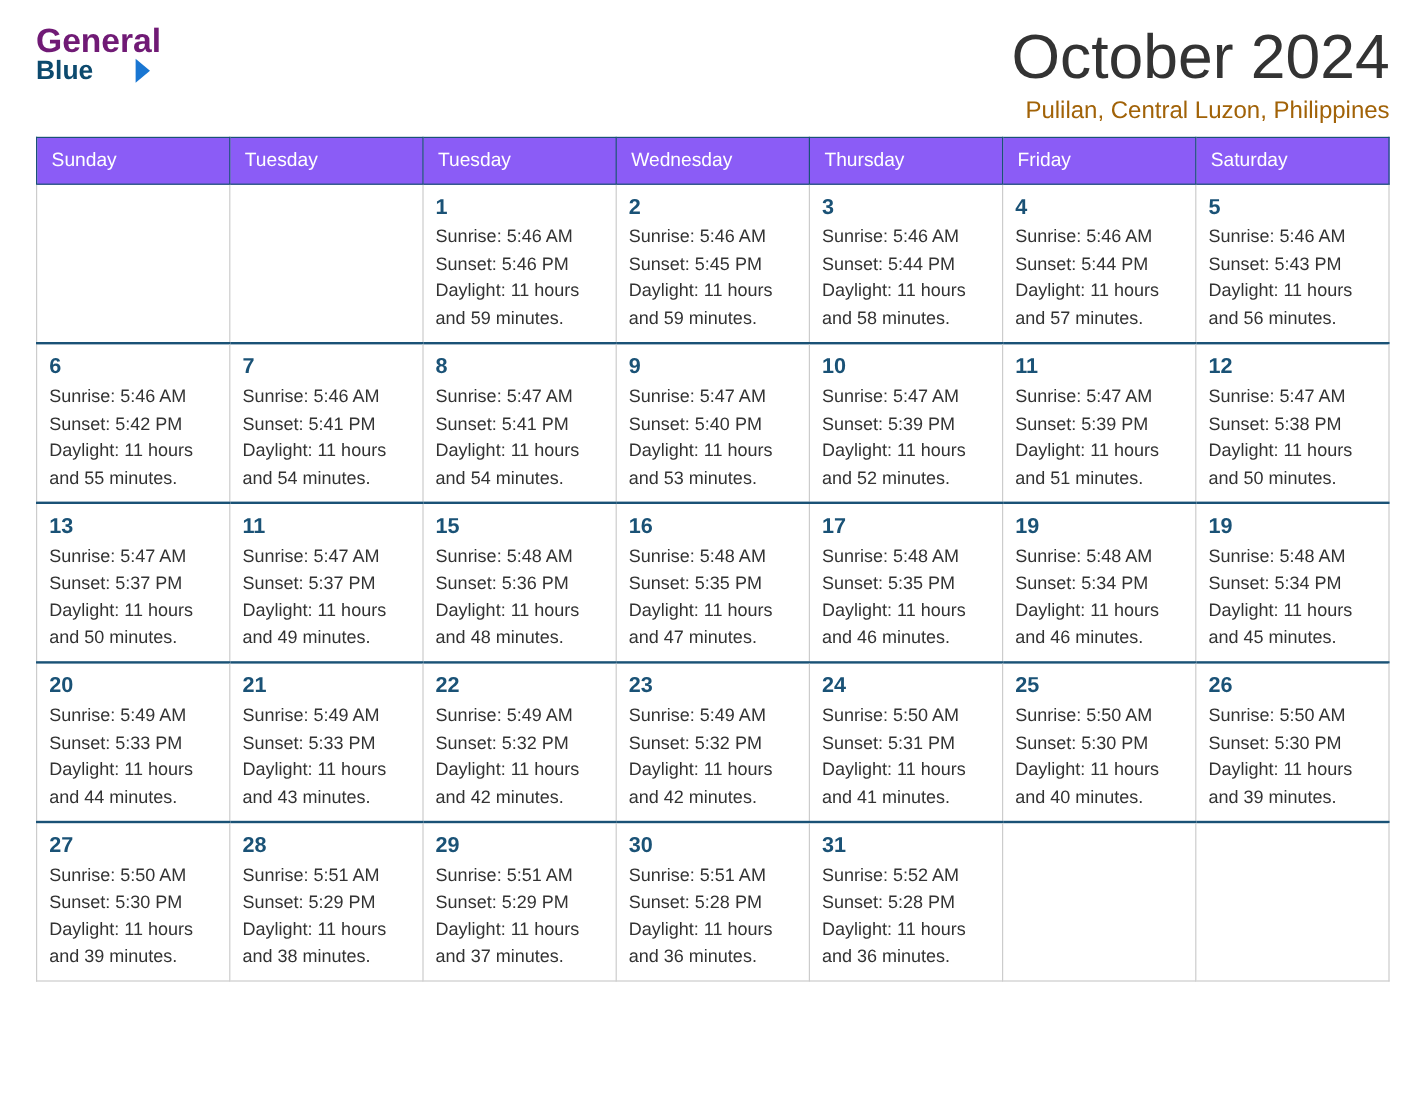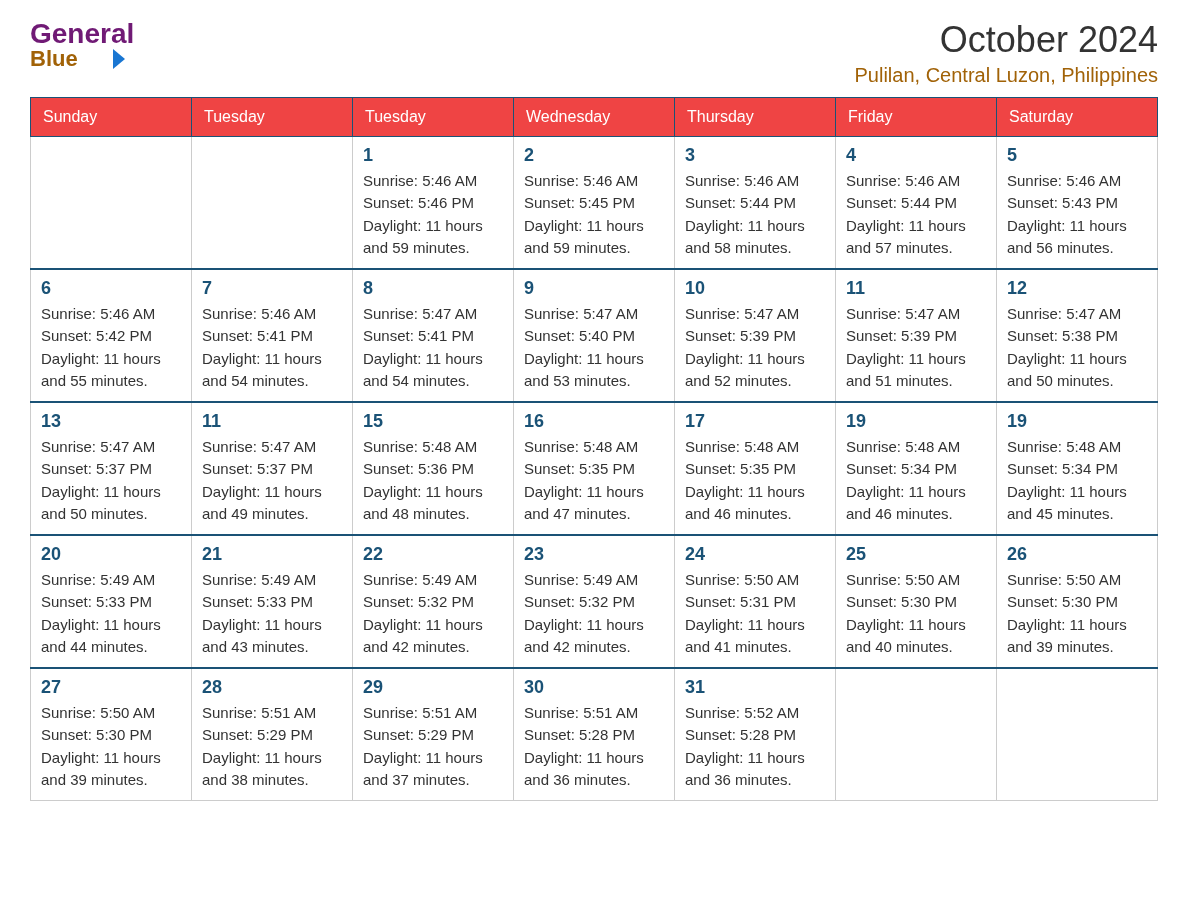--- a/index.html
+++ b/index.html
@@ -22,56 +22,56 @@
     }
     .logo-general {
       font-size: 28px;
       font-weight: bold;
       color: #701a75;
       line-height: 1;
     }
     .logo-blue {
       font-size: 22px;
       font-weight: bold;
-      color: #a16207;
+      color: #0c4a6e;
       line-height: 1;
       display: flex;
       align-items: center;
       gap: 32px;
     }
     .logo-arrow {
       width: 0;
       height: 0;
       border-left: 12px solid #1976d2;
       border-top: 10px solid transparent;
       border-bottom: 10px solid transparent;
       margin-left: 3px;
       display: inline-block;
     }
     .title-section {
       text-align: right;
     }
     .month-title {
-      font-size: 36px;
+      font-size: 52px;
       font-weight: normal;
       color: #333;
       line-height: 1.1;
     }
     .location {
       font-size: 20px;
       color: #a16207;
       margin-top: 4px;
     }
     .calendar-table {
       width: 100%;
       border-collapse: collapse;
       margin-top: 10px;
     }
     .calendar-table th {
-      background-color: #ef4444;
+      background-color: #8b5cf6;
       color: #fff;
       text-align: left;
       padding: 10px 12px;
       font-size: 16px;
       font-weight: normal;
       border: 1px solid #1a5276;
     }
     .calendar-table td {
       vertical-align: top;
       border: 1px solid #ccc;

